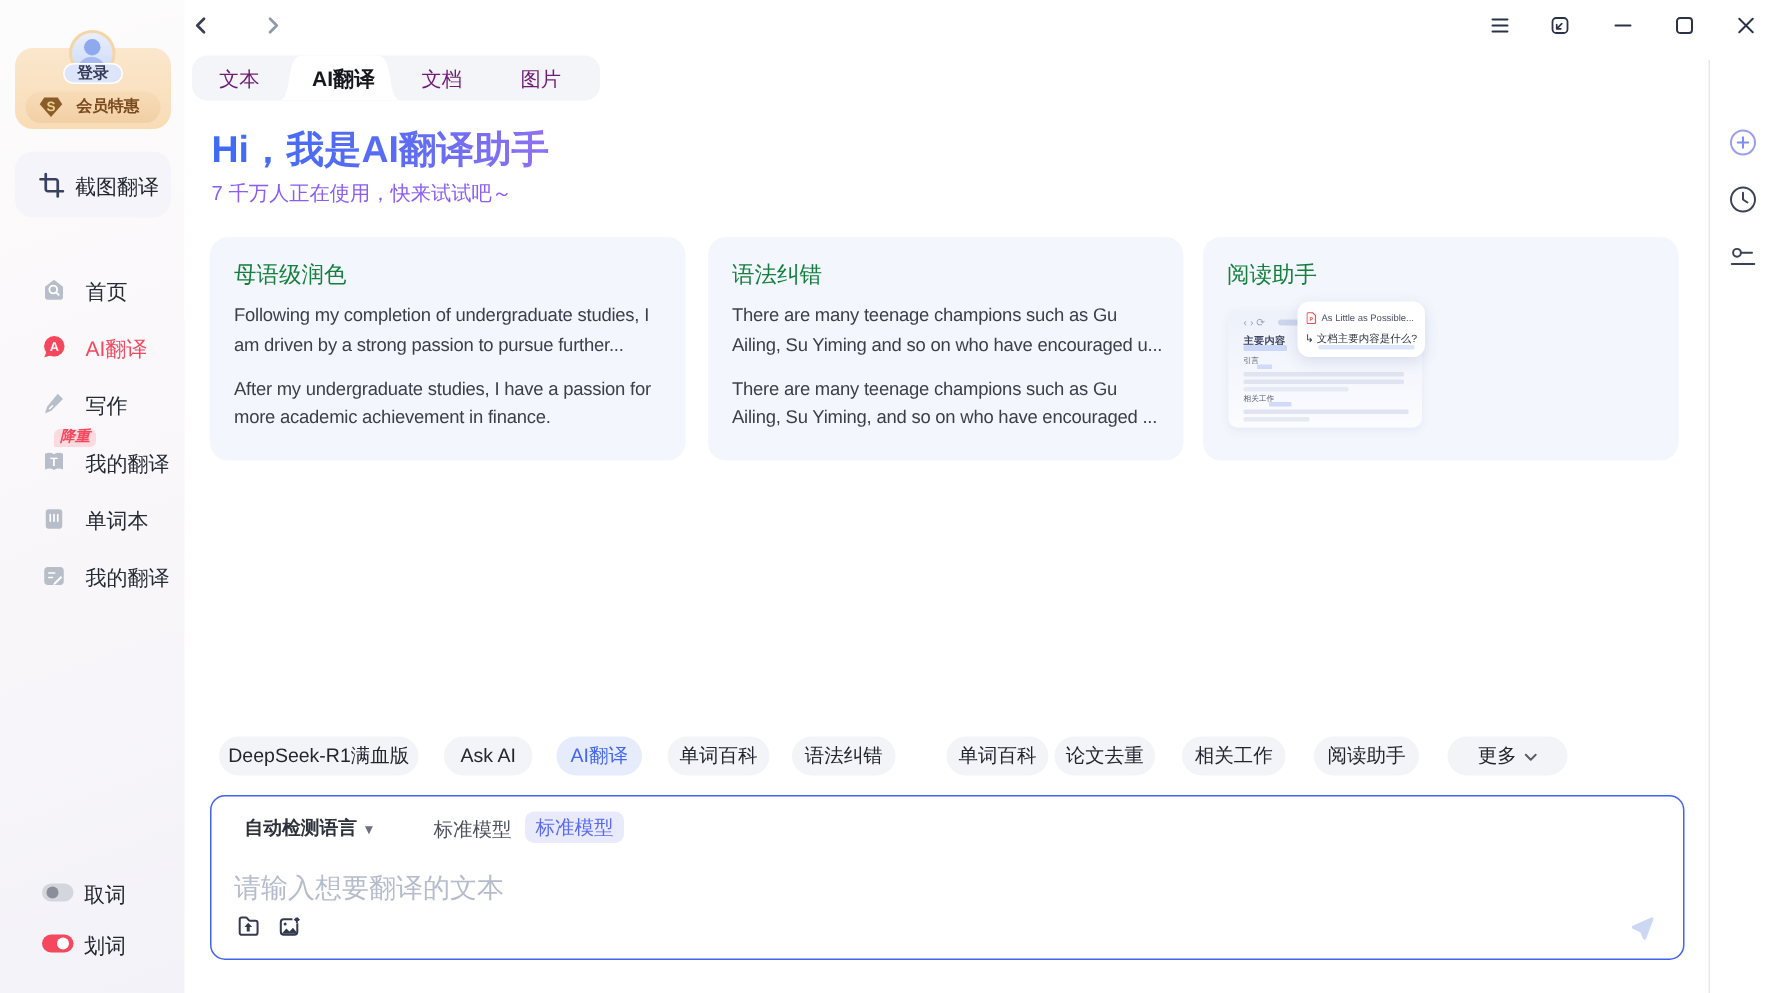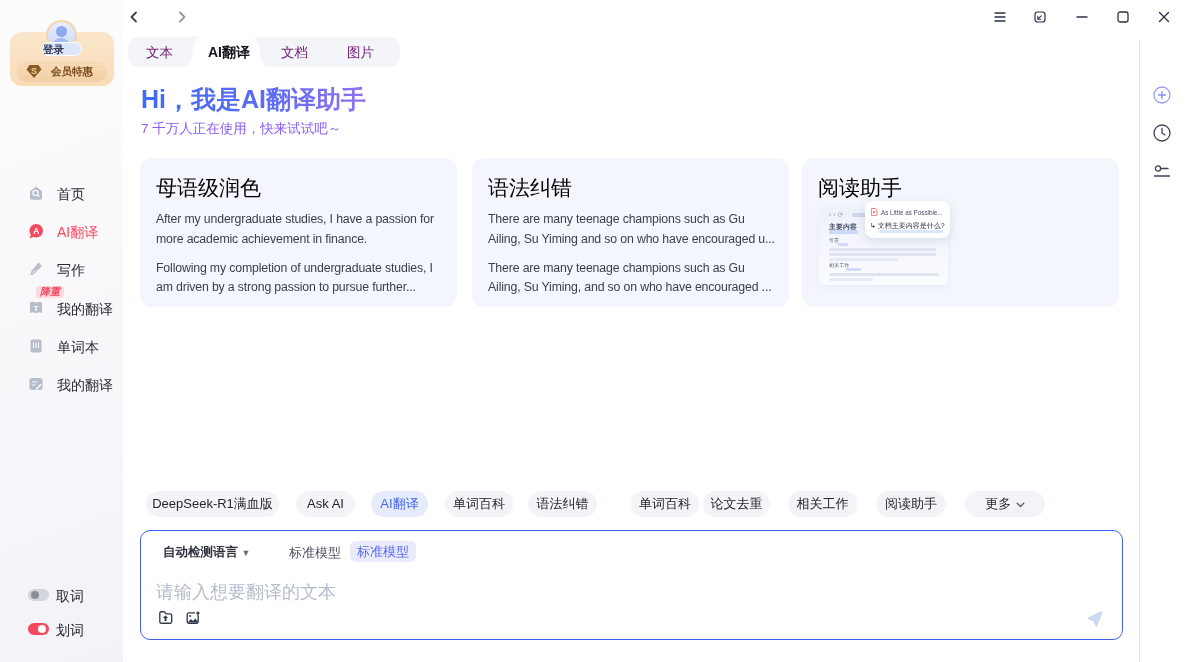--- a/index.html
+++ b/index.html
@@ -3,21 +3,21 @@
 <style>
 *{margin:0;padding:0;box-sizing:border-box}
 html,body{width:1185px;height:662px;overflow:hidden;background:#fff;font-family:"Liberation Sans",sans-serif}
 body{position:relative}
 
 #sidebar{position:absolute;left:0;top:0;width:123px;height:662px;background:linear-gradient(160deg,#fdfcfc 0%,#faf8fa 40%,#f3f2f8 100%)}
 #logincard{position:absolute;left:10px;top:32px;width:104px;height:54px;border-radius:12px;background:linear-gradient(180deg,#fbe7cd 0%,#f8dcb6 100%)}
 #avatar{position:absolute;left:46px;top:20px;width:31px;height:31px;border-radius:50%;background:linear-gradient(180deg,#e8effc,#ccd9f8);border:2.5px solid #f5d5a8;overflow:hidden}
 #avatar .head{position:absolute;left:8px;top:4px;width:11px;height:11px;border-radius:50%;background:#8fa9ef}
 #avatar .bodyp{position:absolute;left:3px;top:16px;width:20px;height:14px;border-radius:10px 10px 0 0;background:#a5b9f3}
-#loginpill{position:absolute;left:42px;top:42px;width:40px;height:14px;border-radius:7px;background:#dde5fb;border:1px solid #fff;color:#333a58;font-size:10.5px;line-height:12px;font-weight:700}
+#loginpill{position:absolute;left:42px;top:42px;width:40px;height:14px;border-radius:7px;background:#dde5fb;border:1px solid #fff;color:#333a58;font-size:10.5px;line-height:12px;text-align:center;font-weight:700}
 #vippill{position:absolute;left:17px;top:61px;width:90px;height:21px;border-radius:10.5px;background:linear-gradient(180deg,#f7dcb8,#f2cfa4);color:#7a4a1e;font-size:10.5px;font-weight:700}
 #vippill .gem{position:absolute;left:9px;top:3px;width:16px;height:15px}
 #vippill .t{position:absolute;left:34px;top:0;line-height:21px}
 #snipbtn{position:absolute;left:10px;top:101px;width:104px;height:44px;border-radius:12px;background:#f5f4fb;color:#23262e;font-size:14px;font-weight:500}
 #snipbtn svg{position:absolute;left:16px;top:14px}
 #snipbtn .t{position:absolute;left:40px;top:15px}
 .menuitem{position:absolute;left:0;width:123px;height:20px;font-size:14px;font-weight:500;color:#262b36}
 .menuitem .ic{position:absolute;left:28px;top:1px;width:16px;height:16px}
 .menuitem .t{position:absolute;left:57px;top:2px}
 #mi-ai{color:#f5475e}
@@ -31,21 +31,21 @@
 .wctl{position:absolute;top:11px;width:12px;height:12px}
 
 #tabstrip{position:absolute;left:128px;top:37px;width:272px;height:30px;background:#f3f5f9;border-radius:10px}
 #activetab{position:absolute;left:185px;top:37px}
 .tab{position:absolute;top:44px;font-size:13.5px;color:#701a75}
 #tab-ai{font-weight:700;color:#14171c;font-size:14px}
 
 #headline{position:absolute;left:141px;top:83px;font-size:25px;font-weight:700;background:linear-gradient(90deg,#3e6bf6 0%,#5a6cf5 55%,#9171f2 100%);-webkit-background-clip:text;background-clip:text;color:transparent}
 #subline{position:absolute;left:141px;top:120px;font-size:13.5px;color:#8b5cf6}
 .card{position:absolute;top:158px;width:317px;height:149px;border-radius:12px;background:#f3f6fc;padding:16px}
-.card h3{font-size:21px;color:#000000;font-weight:500}
+.card h3{font-size:15px;color:#15803d;font-weight:500}
 .card p{font-size:12.3px;letter-spacing:-0.15px;line-height:19.5px;color:#3a3f49;margin-top:8px;white-space:nowrap}
 .card p+p{margin-top:9.5px}
 
 #mockdoc{position:absolute;left:819px;top:207px;width:129px;height:78px;border-radius:6px;background:linear-gradient(180deg,#edf1fa 0%,#fbfcff 100%);box-shadow:0 2px 6px rgba(80,100,160,.08)}
 #mocktip{position:absolute;left:865px;top:201px;width:85px;height:37px;border-radius:8px;background:#fff;box-shadow:0 3px 10px rgba(60,80,140,.14)}
 
 .chip{position:absolute;top:491px;height:26px;line-height:26px;border-radius:13px;background:#f2f4f8;font-size:13px;color:#23262e;white-space:nowrap;text-align:center}
 .chip.active{background:#e7ecfc;color:#4366f2}
 
 #inputbox{position:absolute;left:140px;top:530px;width:983px;height:110px;border:1.2px solid #4161ef;border-radius:10px;background:#fff}
@@ -92,20 +92,27 @@
       <div class="bodyp"></div>
     </div>
   <div id="loginpill">登录</div>
   <div id="vippill">
       <svg class="gem" viewBox="0 0 16 15">
         <path d="M3.5 1h9L15.5 5.5 8 14 .5 5.5Z" fill="#8a5c28"></path>
         <text x="8" y="9.8" font-size="9" fill="#f0cf96" text-anchor="middle" font-weight="bold">S</text>
       </svg>
       <span class="t">会员特惠</span>
     </div>
+  <div id="snipbtn">
+      <svg width="17" height="17" viewBox="0 0 17 17">
+        <path d="M4.5 1v10a1.5 1.5 0 0 0 1.5 1.5h10" fill="none" stroke="#39415e" stroke-width="1.8" stroke-linecap="round"></path>
+        <path d="M1 4.5h10a1.5 1.5 0 0 1 1.5 1.5v10" fill="none" stroke="#39415e" stroke-width="1.8" stroke-linecap="round"></path>
+      </svg>
+      <span class="t">截图翻译</span>
+    </div>
 
   <div class="menuitem" style="top:184px">
       <svg class="ic" viewBox="0 0 16 16">
         <path d="M2 6.2 8 1.5l6 4.7V13a1.8 1.8 0 0 1-1.8 1.8H3.8A1.8 1.8 0 0 1 2 13Z" fill="#b7bdc9"></path>
         <circle cx="7.5" cy="8" r="2.6" fill="none" stroke="#fff" stroke-width="1.2"></circle>
         <path d="M9.5 10l1.6 1.6" stroke="#fff" stroke-width="1.2" stroke-linecap="round"></path>
       </svg>
       <span class="t">首页</span>
     </div>
   <div class="menuitem" id="mi-ai" style="top:222px">
@@ -164,22 +171,22 @@
 <div class="tab" style="left:146px">文本</div>
 <div class="tab" id="tab-ai" style="left:208px">AI翻译</div>
 <div class="tab" style="left:281px">文档</div>
 <div class="tab" style="left:347px">图片</div>
 
 <div id="headline">Hi，我是AI翻译助手</div>
 <div id="subline">7 千万人正在使用，快来试试吧～</div>
 
 <div class="card" style="left:140px">
   <h3>母语级润色</h3>
+  <p>Following my completion of undergraduate studies, I<br>am driven by a strong passion to pursue further...</p>
   <p>After my undergraduate studies, I have a passion for<br>more academic achievement in finance.</p>
-  <p>Following my completion of undergraduate studies, I<br>am driven by a strong passion to pursue further...</p>
 </div>
 <div class="card" style="left:472px">
   <h3>语法纠错</h3>
   <p>There are many teenage champions such as Gu<br>Ailing, Su Yiming and so on who have encouraged u...</p>
   <p>There are many teenage champions such as Gu<br>Ailing, Su Yiming, and so on who have encouraged ...</p>
 </div>
 <div class="card" style="left:802px">
   <h3>阅读助手</h3>
 </div>
 <div id="mockdoc">

